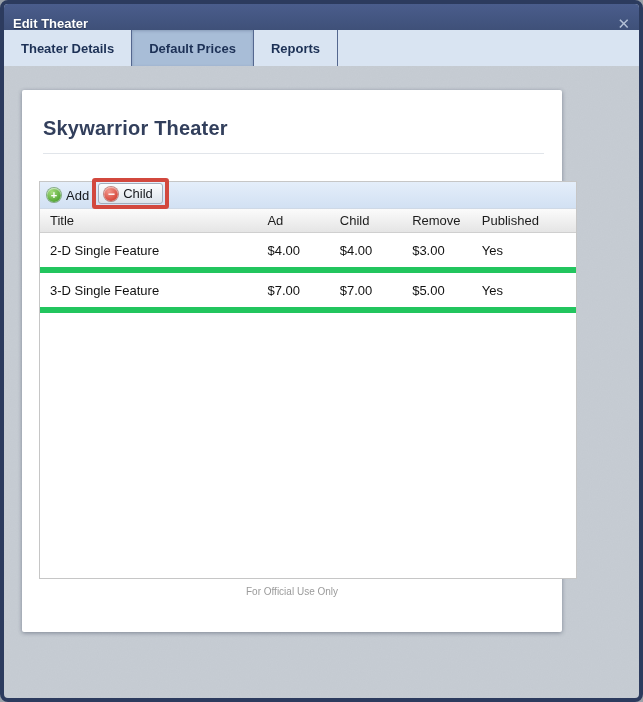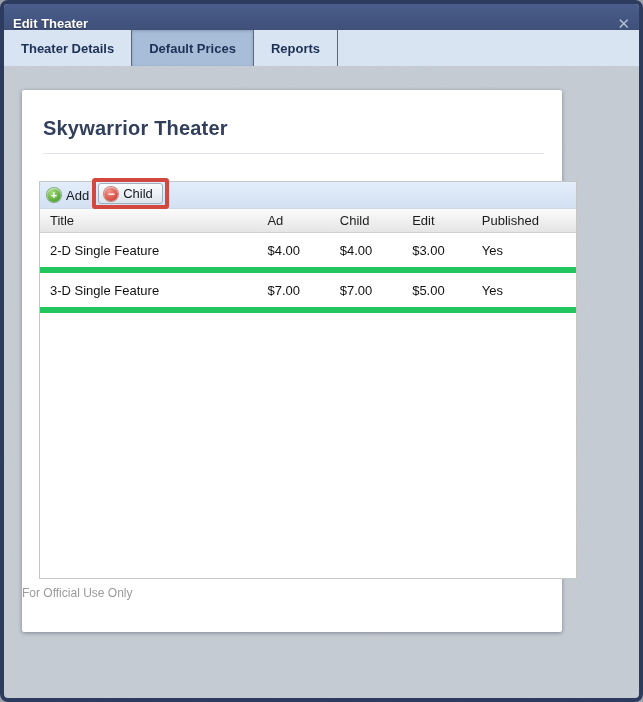--- a/index.html
+++ b/index.html
@@ -150,22 +150,22 @@
   }
   tbody tr { cursor:pointer; }
   col.c-title { width:41.5%; }
   col.c-ad { width:13.5%; }
   col.c-adult { width:13.5%; }
   col.c-child { width:13%; }
   col.c-pub { width:18.5%; }
   
   .footer-note {
     position:absolute; left:0; top:496px; width:100%;
-    text-align:left;
-    font-size:12px; color:#9b9b9b;
+    text-align:center;
+    font-size:10px; color:#9b9b9b;
   }
 </style>
 </head>
 <body>
 
 <div class="window">
 
   <svg class="noise-svg" width="643" height="702" xmlns="http://www.w3.org/2000/svg">
     <filter id="grain">
       <feTurbulence type="fractalNoise" baseFrequency="0.9" numOctaves="2" stitchTiles="stitch"></feTurbulence>
@@ -219,21 +219,21 @@
             <col class="c-ad">
             <col class="c-adult">
             <col class="c-child">
             <col class="c-pub">
         </colgroup>
         <thead>
           <tr>
             <th>Title</th>
             <th>Ad</th>
             <th>Child</th>
-            <th>Edit</th>
+            <th>Remove</th>
             <th>Published</th>
           </tr>
         </thead>
         <tbody>
           <tr>
             <td>2-D Single Feature</td>
             <td>$4.00</td>
             <td>$4.00</td>
             <td>$3.00</td>
             <td>Yes</td>

